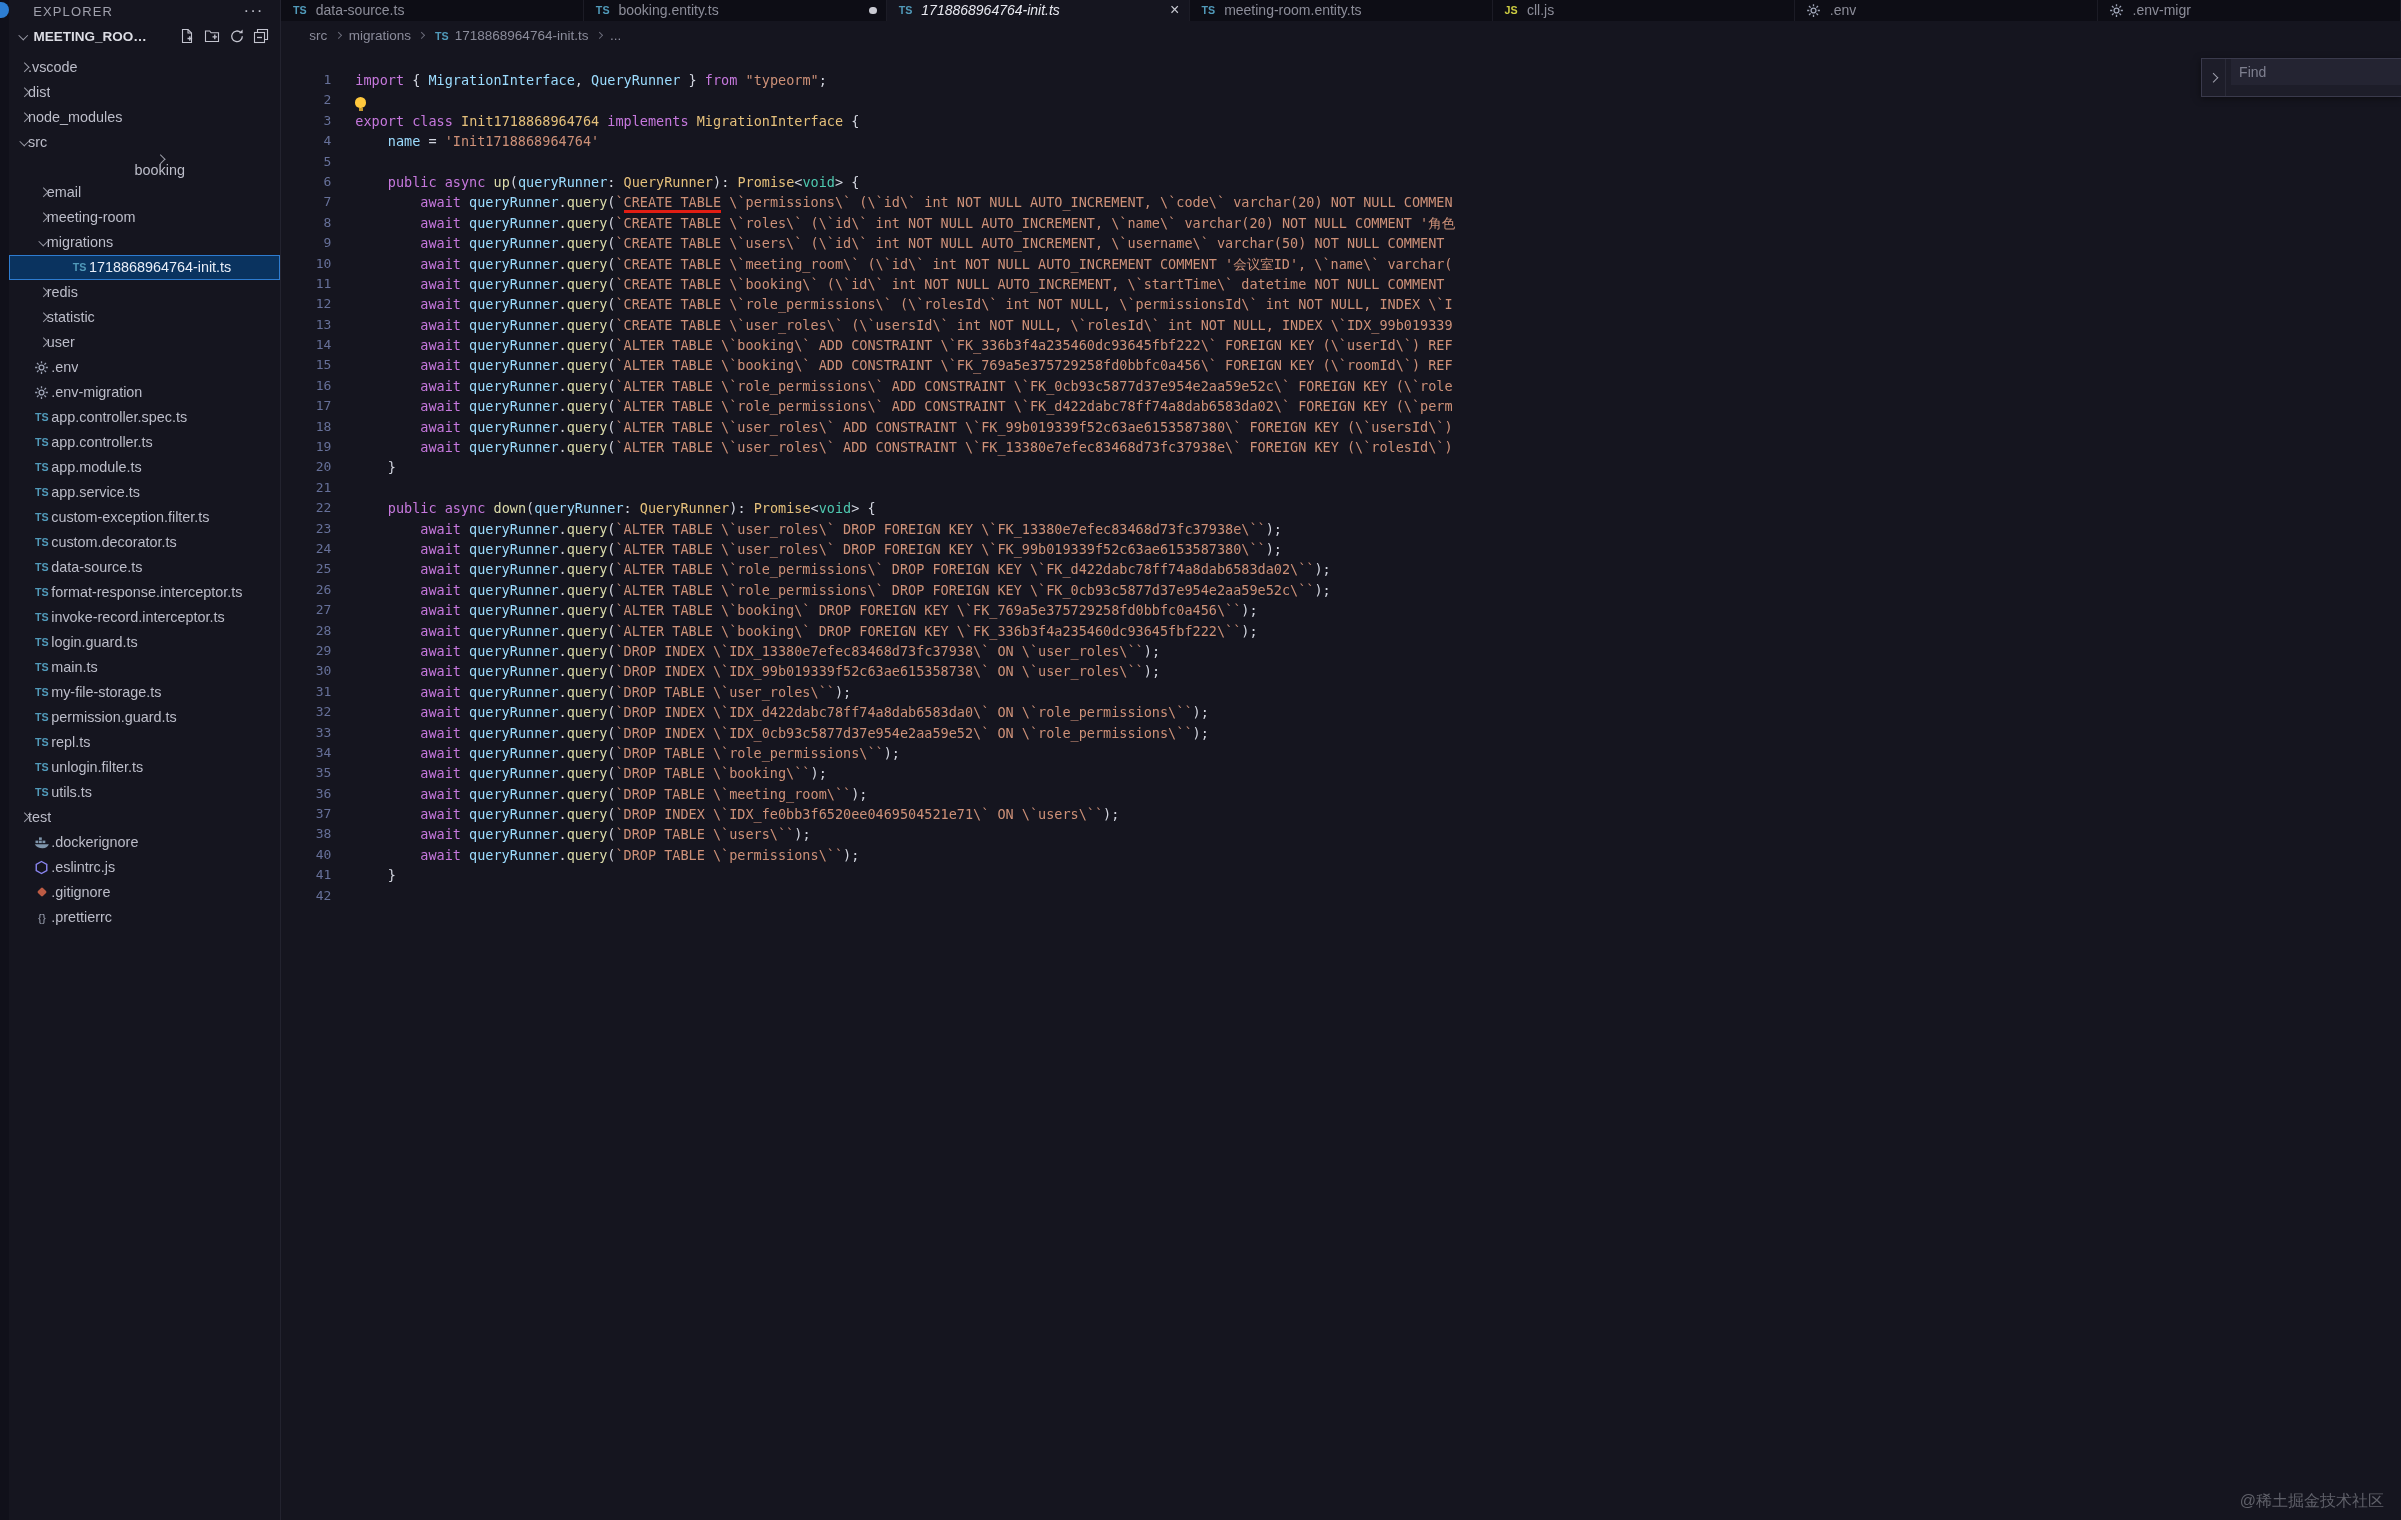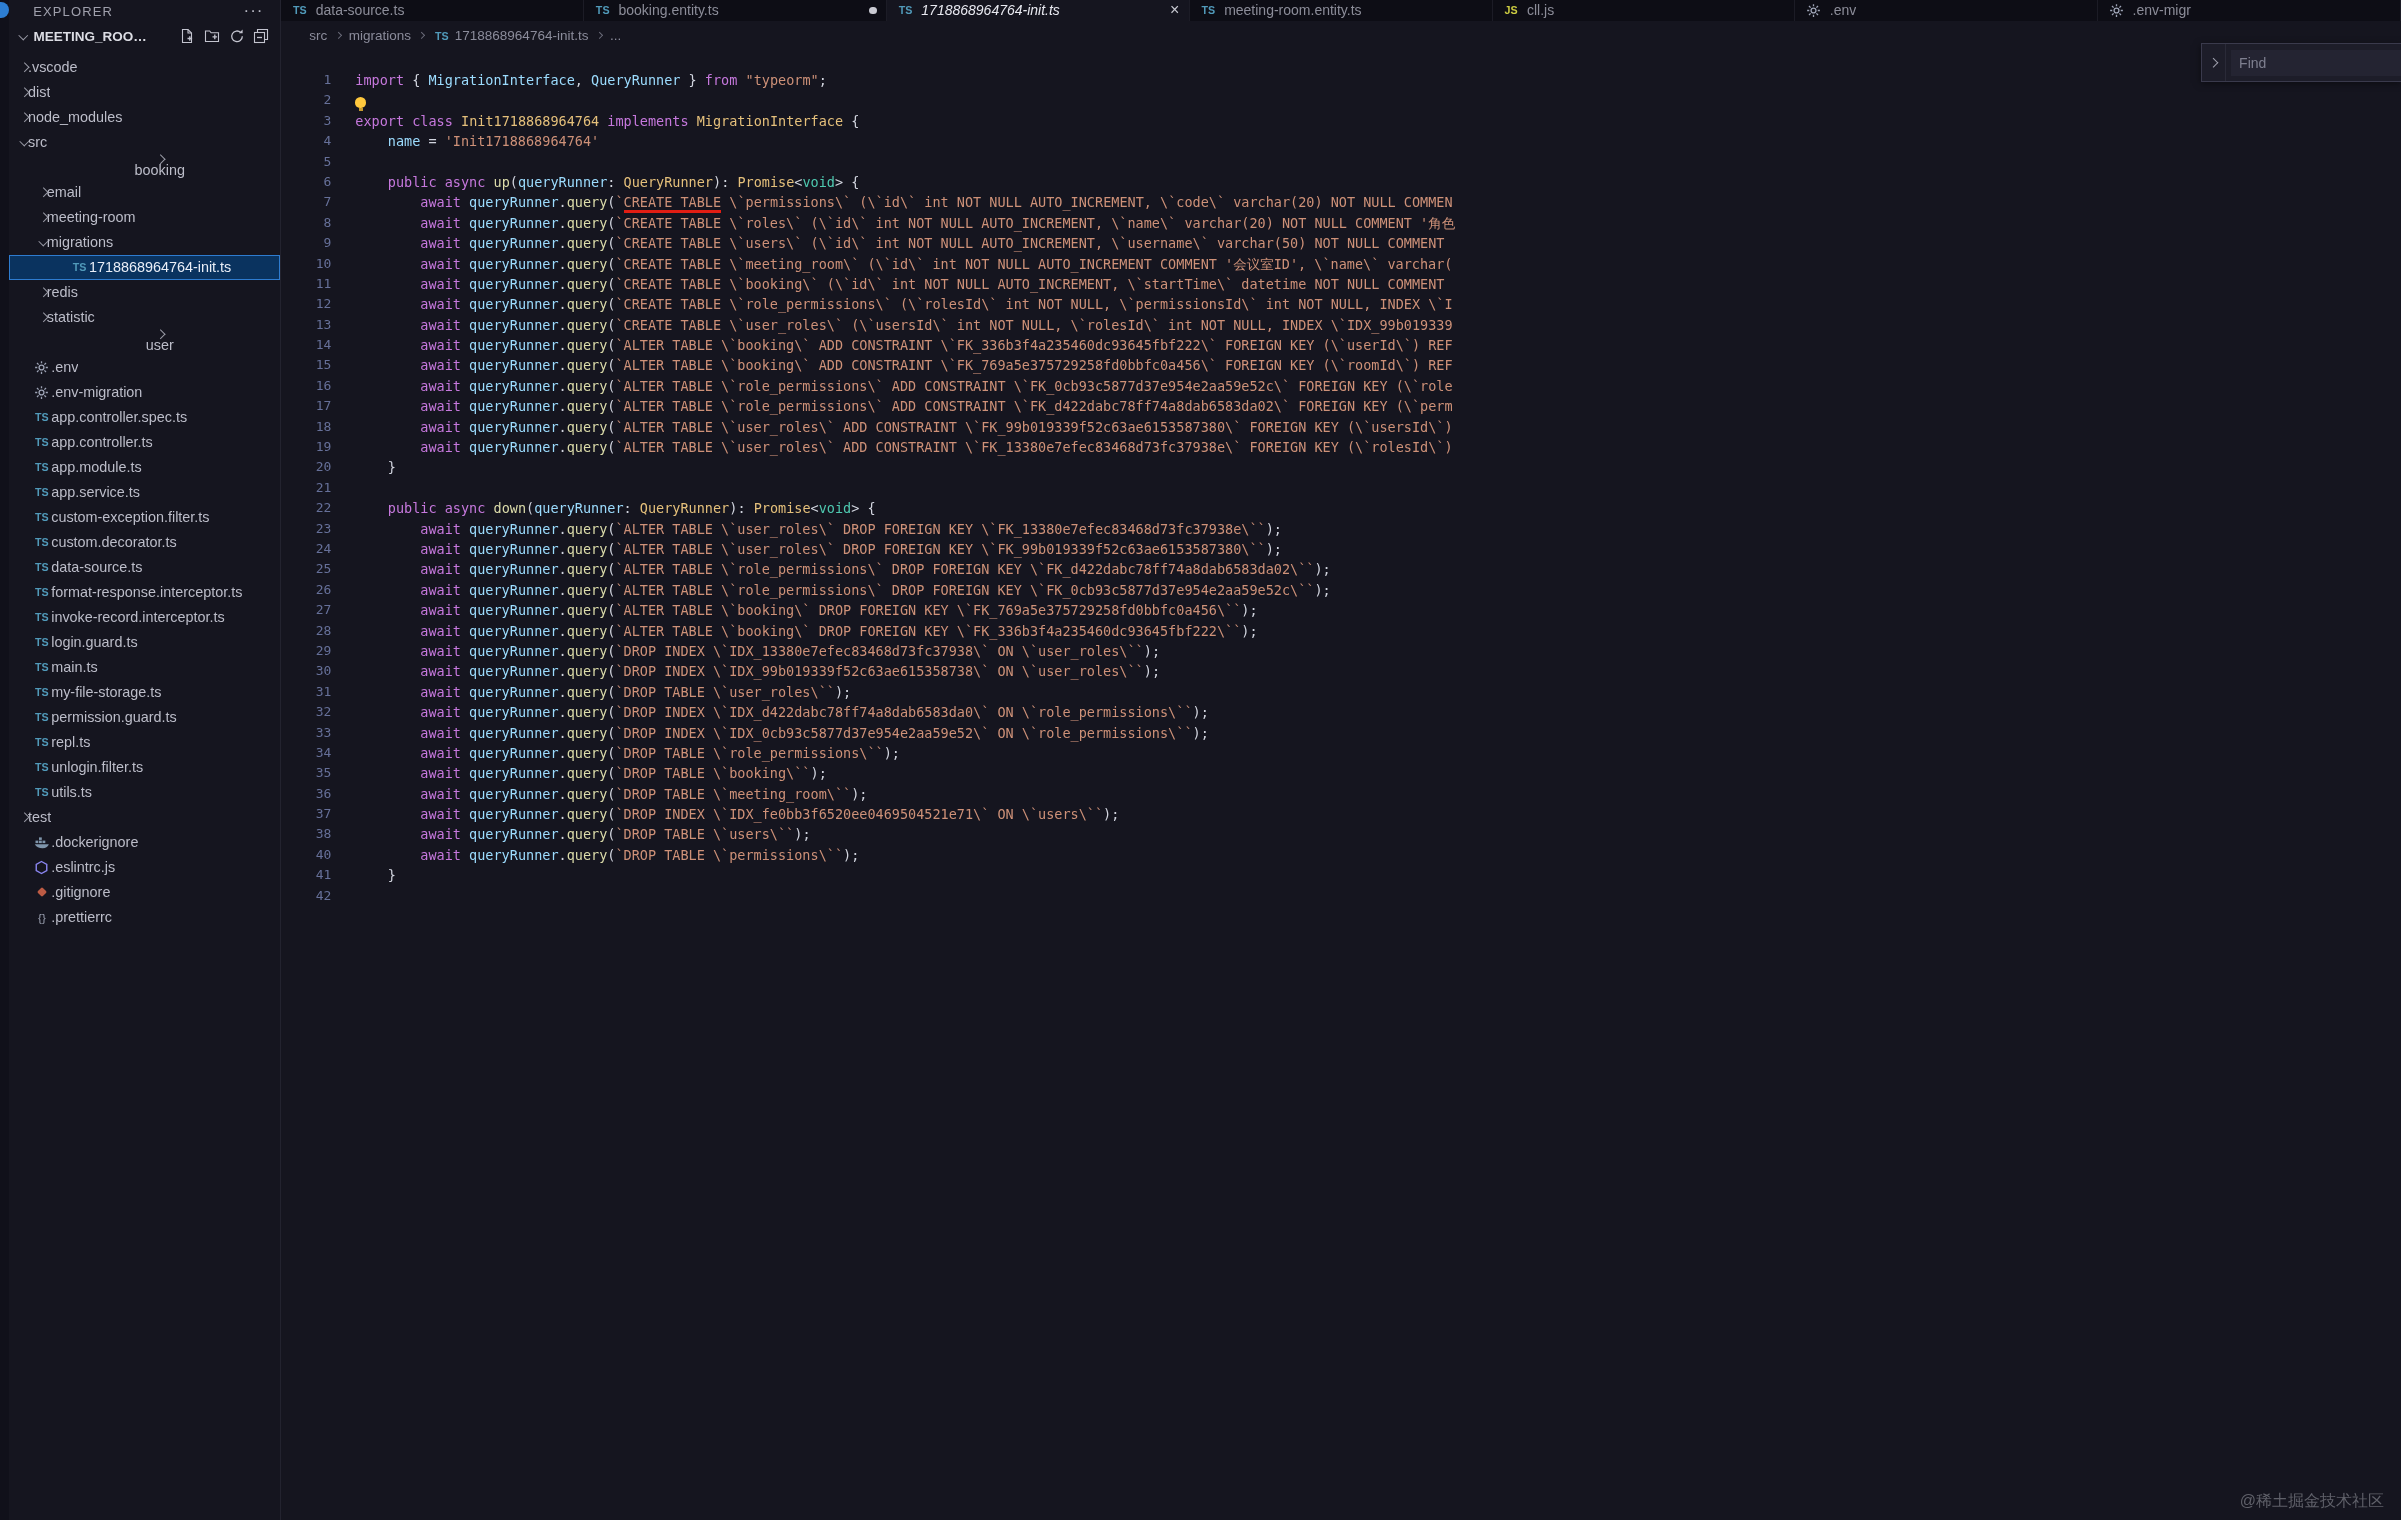--- a/index.html
+++ b/index.html
@@ -38,21 +38,21 @@
   .bc-item{display:inline-flex;align-items:center;gap:3.7px}
   .codearea{flex:1;overflow:hidden;padding-top:19.5px;position:relative}
   .line{display:flex;height:20.4px;line-height:20.4px;font-family:"DejaVu Sans Mono","Liberation Mono",monospace;font-size:13.5px;white-space:pre}
   .gutter{width:50px;flex:none;text-align:right;color:#667099;font-size:13px}
   .ltext{flex:1;min-width:0;overflow:hidden;padding-left:24px;color:#d2d5df}
   .tk-kw{color:#c678dd}.tk-typ{color:#e5c07b}.tk-fn{color:#dcdcaa}.tk-var{color:#9cdcfe}
   .tk-str{color:#ce9178}.tk-teal{color:#4ec9b0}.tk-pun{color:#d2d5df}
   .tk-strul{color:#ce9178;box-shadow:0 3.7px 0 var(--error_red,#e21d13)}
   .tk-bulb{display:inline-block;width:11.2px;height:11.2px;border-radius:50% 50% 45% 45%;background:#ffc83d;position:relative;top:2.8px}
   .tk-bulb::after{content:"";position:absolute;left:3.3px;bottom:-2.8px;width:4.7px;height:2.8px;background:#c79a2e}
-  .findwidget{position:absolute;top:43px;right:0;width:200px;height:39px;background:#1d1d29;border:0.9px solid #3a3a4c;border-right:none;display:flex;align-items:center;z-index:6;box-shadow:0 1.9px 7.4px rgba(0,0,0,.5)}
+  .findwidget{position:absolute;top:58px;right:0;width:200px;height:39px;background:#1d1d29;border:0.9px solid #3a3a4c;border-right:none;display:flex;align-items:flex-start;z-index:6;box-shadow:0 1.9px 7.4px rgba(0,0,0,.5)}
   .find-toggle{width:24px;height:100%;display:flex;align-items:center;justify-content:center;border-right:0.9px solid #2a2a38}
   .find-toggle .chev{width:7.4px;height:7.4px;border-color:#9fa0ad}
   .find-input{flex:1;height:26px;margin-left:4.7px;background:#242432;display:flex;align-items:center;padding:0 8.4px;color:#7f8090;font-size:14px}
   .watermark{position:absolute;right:17px;bottom:9.3px;color:#5f6069;font-size:16px}
 </style>
 </head>
 <body>
 
 <div class="app">
   <div class="activity">
@@ -134,21 +134,21 @@
           <span class="sb-label">1718868964764-init.ts</span>
         </div>
         <div class="sb-row" style="padding-left: 30px;">
           <span class="chev r"></span>
           <span class="sb-label">redis</span>
         </div>
         <div class="sb-row" style="padding-left: 30px;">
           <span class="chev r"></span>
           <span class="sb-label">statistic</span>
         </div>
-        <div class="sb-row" style="padding-left: 30px; flex-direction: column;">
+        <div class="sb-row" style="padding-left: 30px;">
           <span class="chev r"></span>
           <span class="sb-label">user</span>
         </div>
         <div class="sb-row" style="padding-left: 22.3px;">
           <span class="fi fi-svg">
             <svg width="15" height="15" viewBox="0 0 16 16">
               <g stroke="#9da3b5" stroke-width="1.4" fill="none">
                 <circle cx="8" cy="8" r="2.6"></circle>
                 <path d="M8 1.2v2.3M8 12.5v2.3M1.2 8h2.3M12.5 8h2.3M3.2 3.2l1.7 1.7M11.1 11.1l1.7 1.7M12.8 3.2l-1.7 1.7M4.9 11.1l-1.7 1.7"></path>
               </g>

